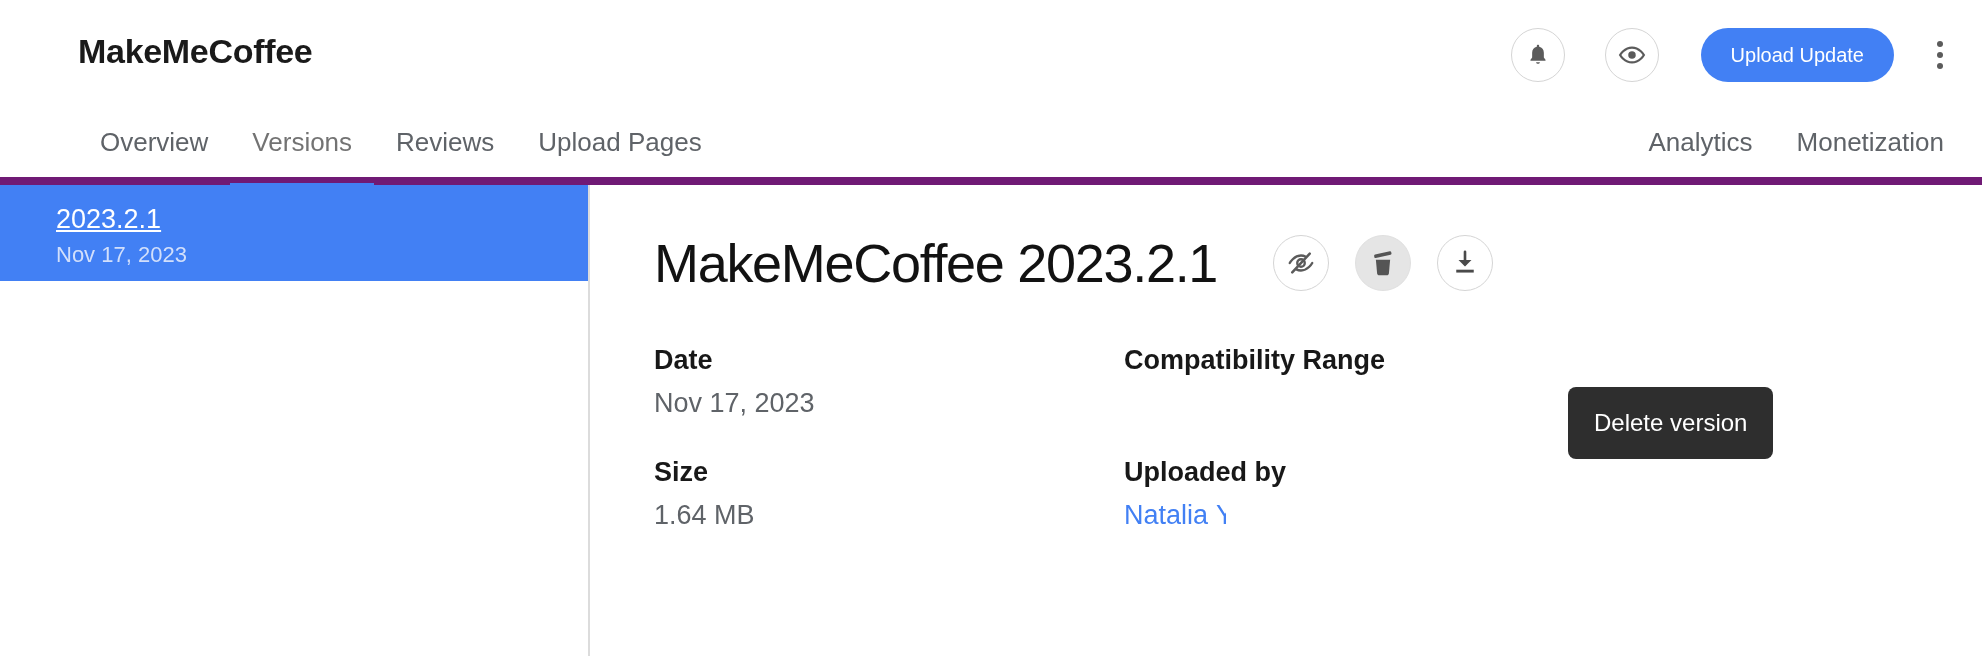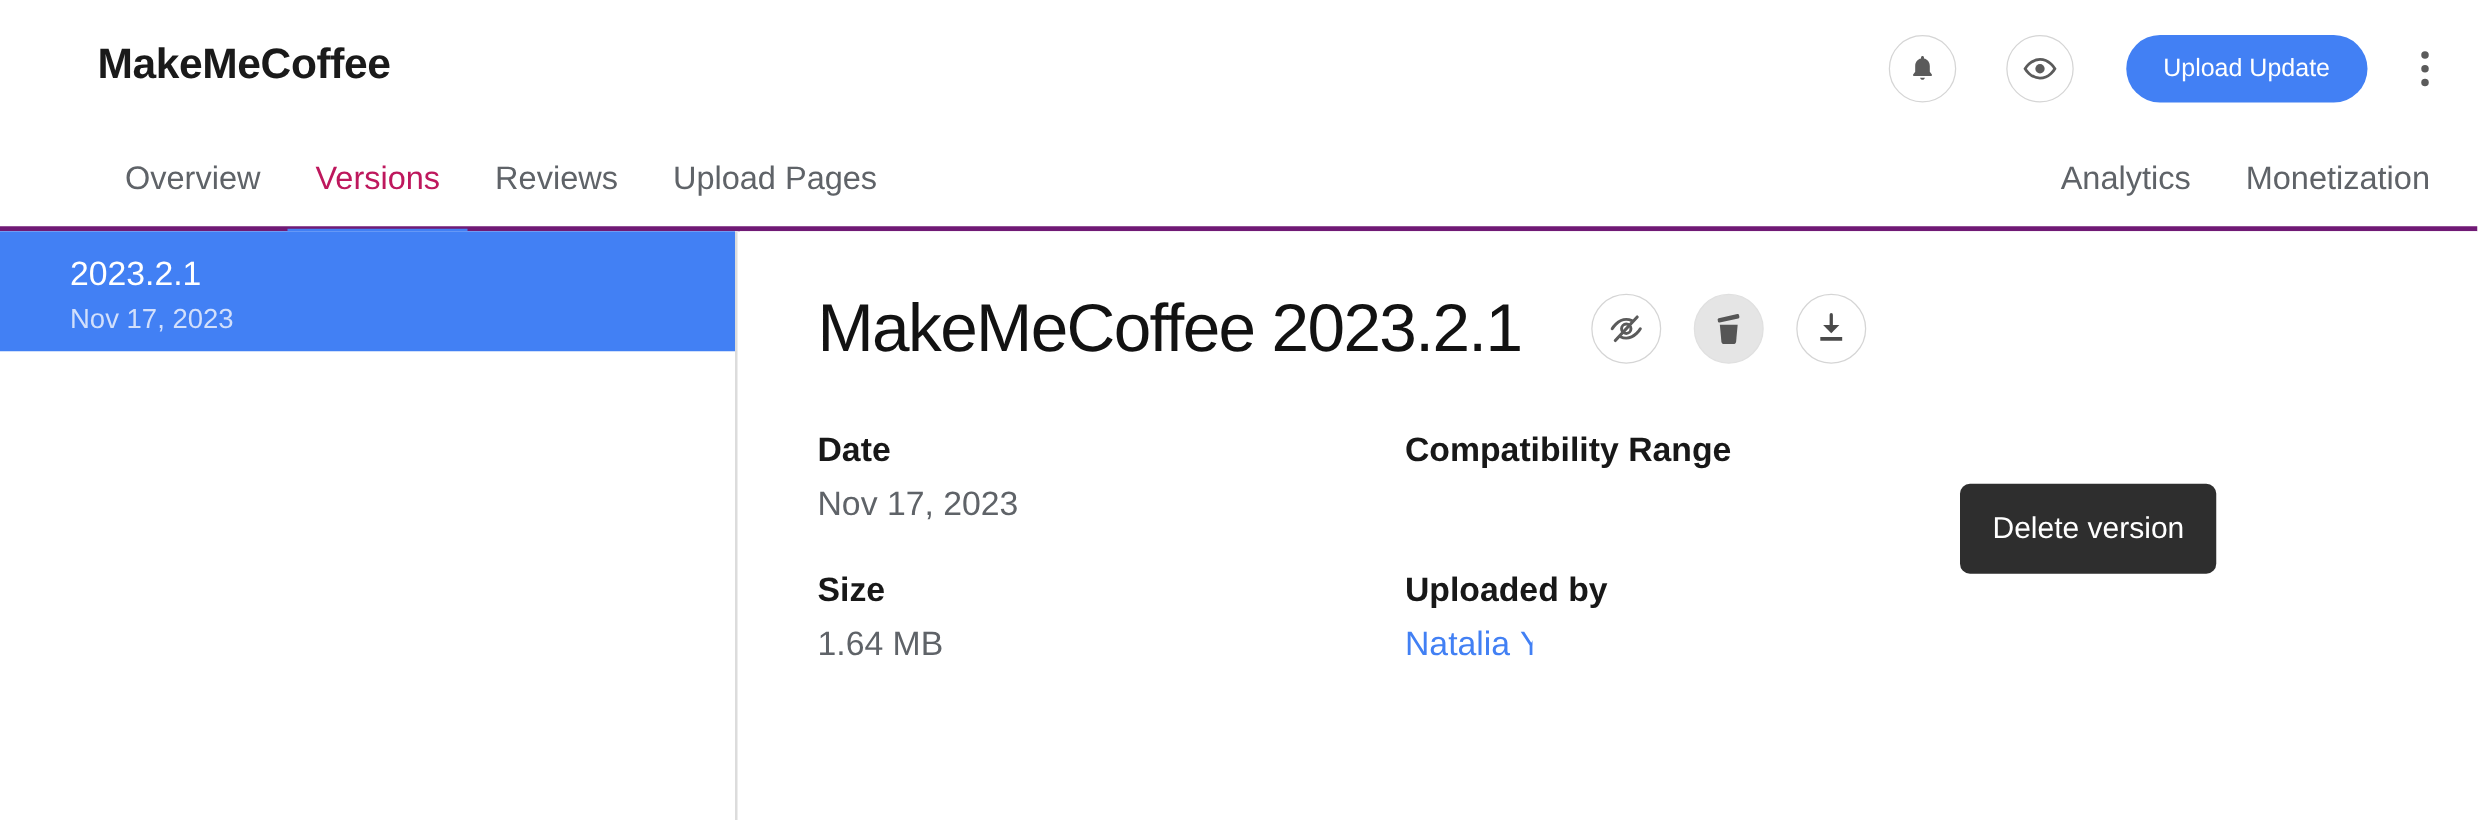--- a/index.html
+++ b/index.html
@@ -99,21 +99,21 @@
     border-radius: 50%;
     background: #5b5b5b;
   }
 
   
   .tabbar {
     position: absolute;
     left: 0; top: 113px;
     width: 1982px;
     height: 72px;
-    border-bottom: 4px solid #701a75;
+    border-bottom: 8px solid #701a75;
   }
 
   .tabs-left {
     position: absolute;
     left: 78px;
     top: 0;
     height: 72px;
     display: flex;
     align-items: flex-start;
   }
@@ -129,21 +129,21 @@
 
   .tab {
     position: relative;
     height: 72px;
     padding: 14px 22px 0 22px;
     font-size: 26px;
     color: #5f6368;
     cursor: pointer;
     white-space: nowrap;
   }
-  .tab.active { color: #be185d; }
+  .tab.active { color: #737373; }
   .tab.active::after {
     content: "";
     position: absolute;
     left: 0; right: 0;
     bottom: -2px;
     height: 4px;
     background: #4280f4;
   }
 
   
@@ -162,20 +162,21 @@
     height: 96px;
     padding: 16px 0 0 56px;
     background: #4280f4;
     cursor: pointer;
   }
   .version-item .v-name {
     font-size: 27px;
     color: #ffffff;
     line-height: 36px;
     letter-spacing: 0px;
+    text-decoration: underline;
   }
   .version-item .v-date {
     font-size: 22px;
     color: #d2dffb;
     line-height: 32px;
     margin-top: 2px;
   }
 
   
   .main {

